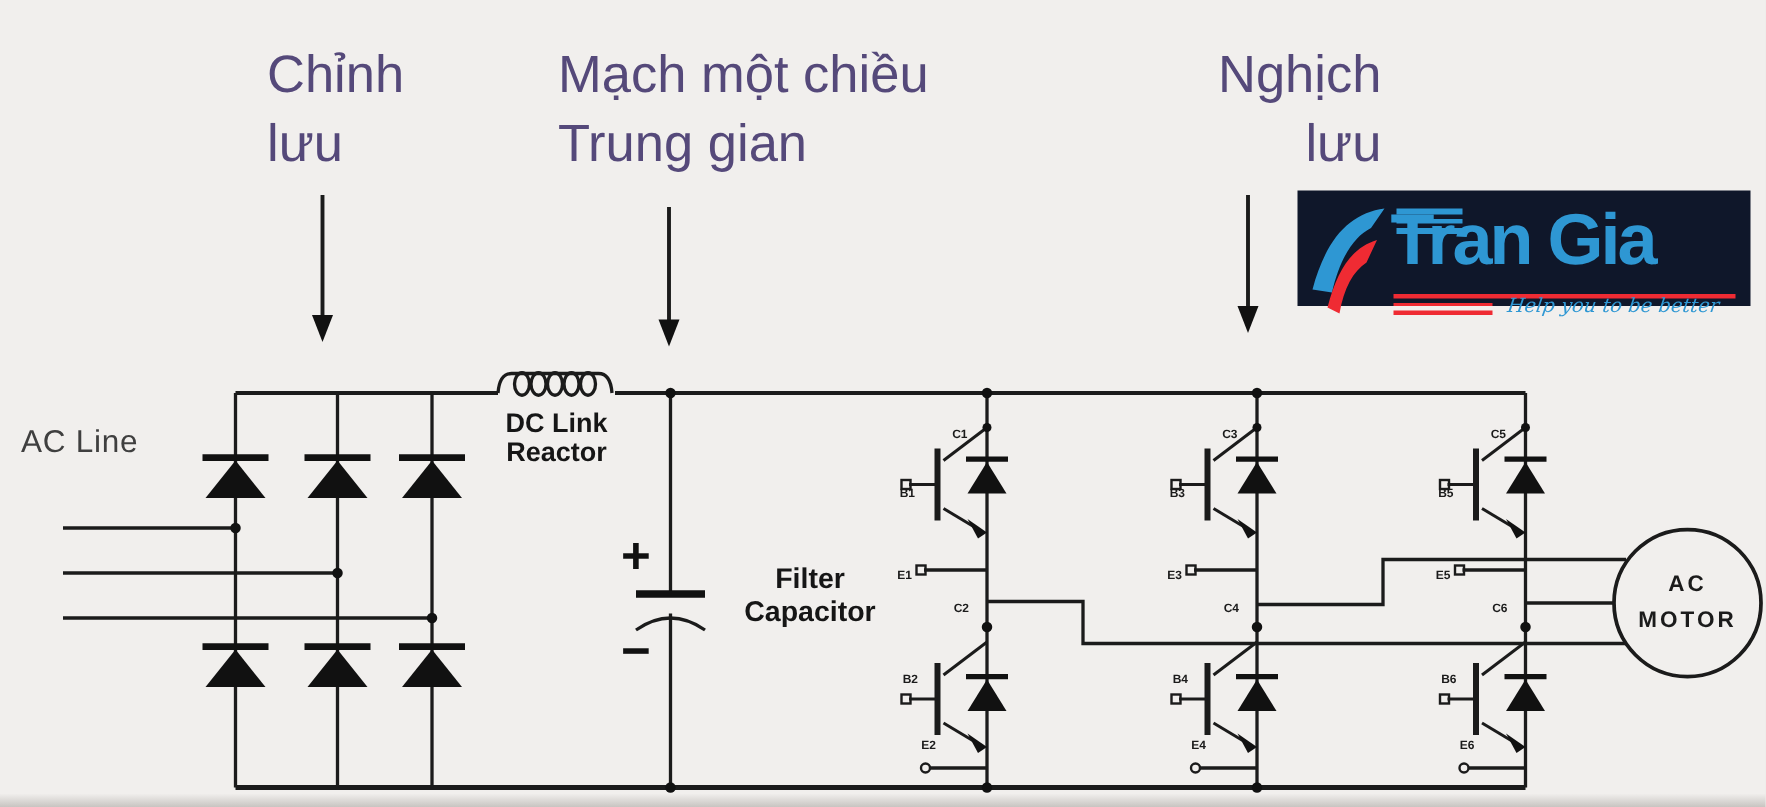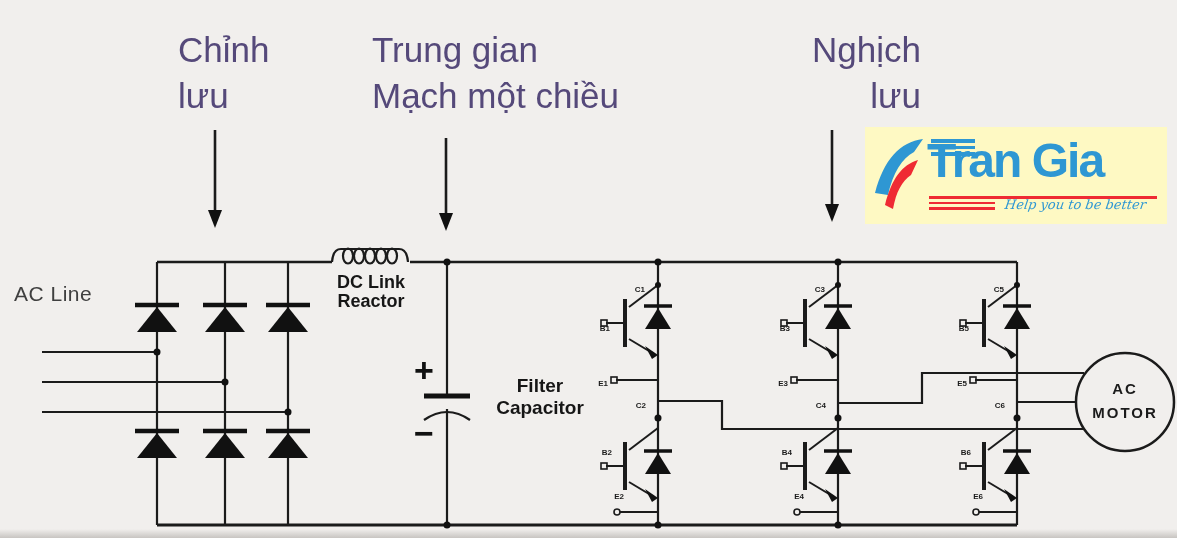--- a/index.html
+++ b/index.html
@@ -20,21 +20,21 @@
   .fillb{fill:#111;stroke:none;}
   .dot{fill:#111;}
   .term{fill:none;stroke:#1b1b1b;stroke-width:1.6;}
   .lbl{font-size:8px;font-weight:bold;fill:#1b1b1b;}
   .comp-lbl{font-size:18px;font-weight:600;fill:#161616;}
   .acline-lbl{font-size:21px;fill:#3f3f3f;letter-spacing:.5px;}
   .plusminus{font-size:34px;font-weight:bold;fill:#111;}
   .motor-t{font-family:"Liberation Serif",serif;font-size:15px;font-weight:bold;fill:#1b1b1b;letter-spacing:2px;}
 
   
-  .logo{position:absolute;left:865px;top:127px;width:302px;height:97px;background:#fef9c3;}
+  .logo{position:absolute;left:865px;top:127px;width:302px;height:77px;background:#0f172a;}
   .logo-swoosh{position:absolute;left:8px;top:6px;}
   .logo-bars{position:absolute;left:66px;top:12px;}
   .logo-bars div{width:44px;height:3.5px;background:#2e97d3;margin-bottom:3px;}
   .logo-brand{position:absolute;left:62px;top:6px;color:#2e97d3;font-size:48px;font-weight:bold;letter-spacing:-2px;white-space:nowrap;}
   .logo-underline{position:absolute;left:64px;top:69px;width:228px;height:2.5px;background:#ef2b33;}
   .logo-short1{position:absolute;left:64px;top:74.5px;width:66px;height:2.5px;background:#ef2b33;}
   .logo-short2{position:absolute;left:64px;top:80px;width:66px;height:2.5px;background:#ef2b33;}
   .logo-tagline{position:absolute;left:140px;top:70px;color:#2e97d3;font-size:13px;font-style:italic;font-family:"DejaVu Serif",serif;transform:skewX(-8deg);white-space:nowrap;}
 
   .bottom-shade{position:absolute;left:0;bottom:0;width:1177px;height:9px;background:linear-gradient(to bottom,rgba(150,145,140,0),rgba(150,145,140,0.45));}
@@ -42,22 +42,22 @@
 </head>
 <body>
 
 <div class="stage">
 
   <div class="heading h-rect">
     <div>Chỉnh</div>
     <div>lưu</div>
   </div>
   <div class="heading h-dc">
+    <div>Mạch một chiều</div>
     <div>Trung gian</div>
-    <div>Mạch một chiều</div>
   </div>
   <div class="heading h-inv">
     <div>Nghịch</div>
     <div>lưu</div>
   </div>
 
   <svg class="circuit" width="1177" height="538" viewBox="0 0 1177 538">
     <defs>
       <g id="drect">
         <line x1="-22" y1="0" x2="22" y2="0" stroke="#111" stroke-width="4.5"></line>

